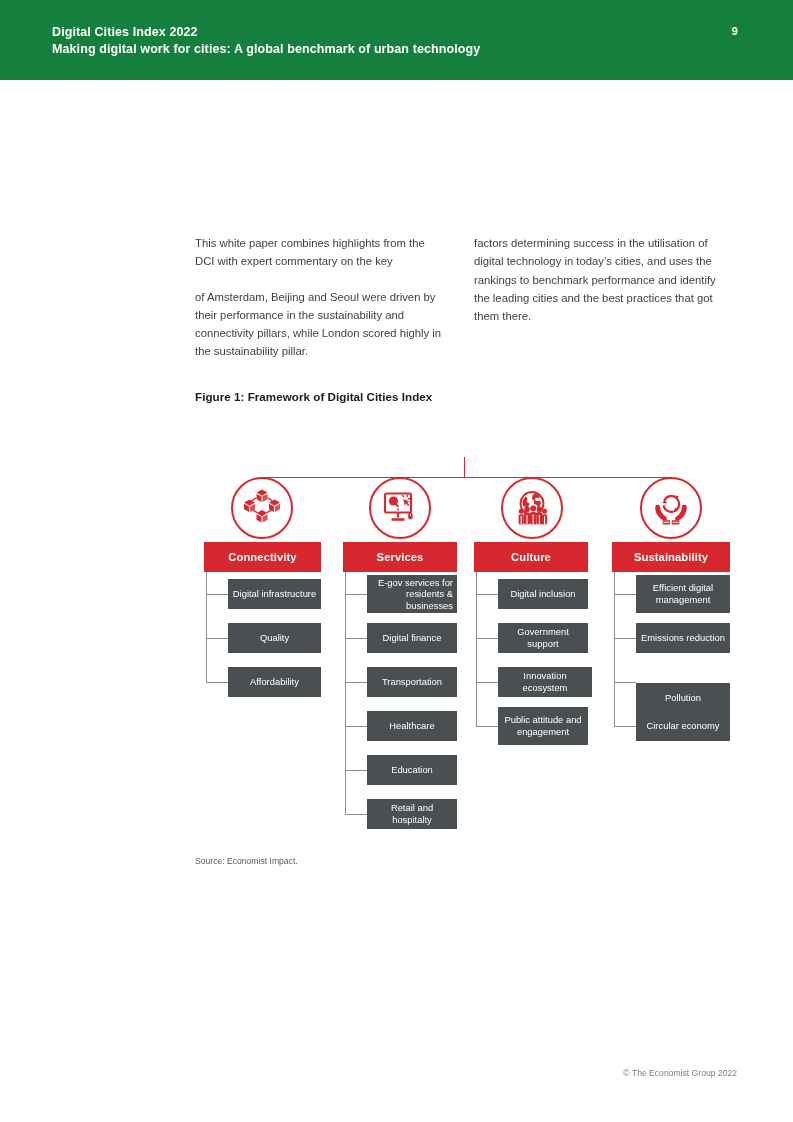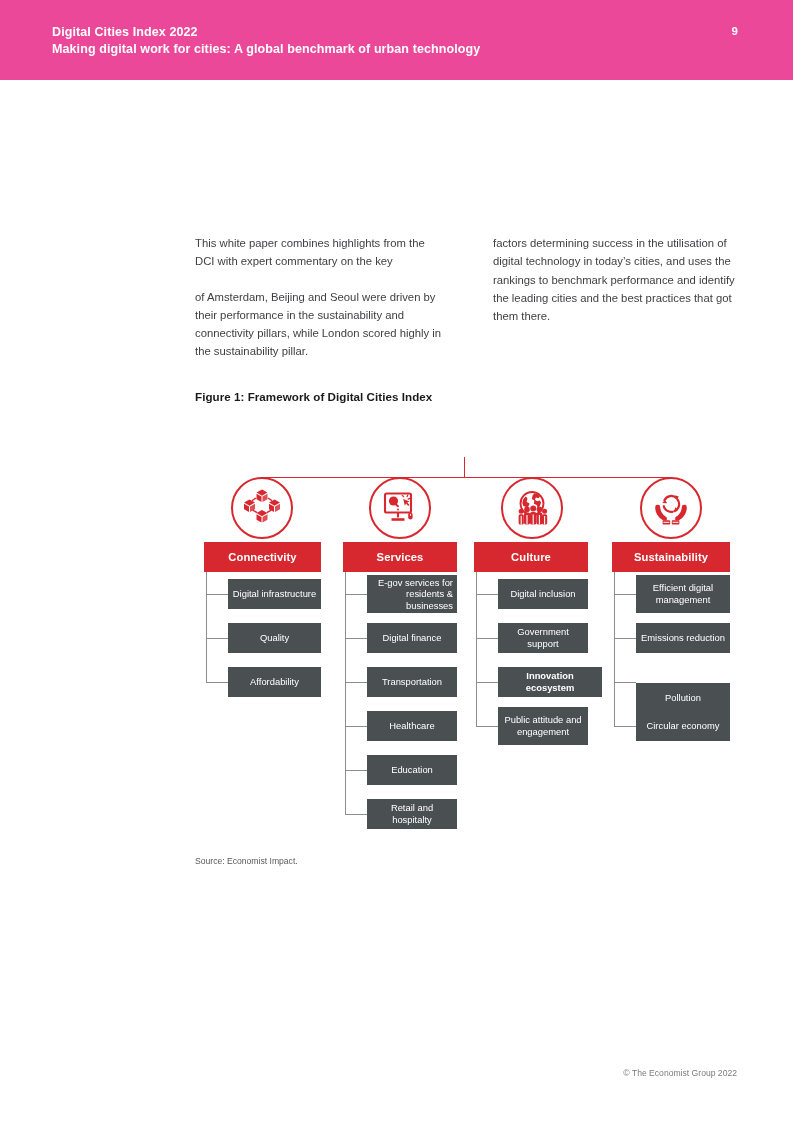--- a/index.html
+++ b/index.html
@@ -4,42 +4,42 @@
 <style>
   html,body{margin:0;padding:0;}
   body{
     width:793px;height:1122px;background:#ffffff;
     font-family:"Liberation Sans", sans-serif;
     color:#3c3c3c;position:relative;overflow:hidden;
   }
   
   .header{
     position:absolute;left:0;top:0;width:793px;height:80px;
-    background:#ec4899;
+    background:#15803d;
   }
   .header-title{
     position:absolute;left:52px;top:24px;width:600px;
     color:#ffffff;font-weight:bold;font-size:12.5px;line-height:17px;
     letter-spacing:0.1px;
   }
   .header-line2{font-size:12.5px;}
   .page-num{
     position:absolute;right:55px;top:25px;
     color:#ffffff;font-weight:bold;font-size:11.5px;
   }
   
   .body-cols{
     position:absolute;left:195px;top:234px;width:545px;
   }
   .col{
     position:absolute;top:0;width:248px;
     font-size:11.3px;line-height:18.3px;color:#3f3f42;
   }
   .col-left{left:0;}
-  .col-right{left:298px;}
+  .col-right{left:279px;}
   .col p{margin:0 0 17px 0;}
   
   .fig-title{
     position:absolute;left:195px;top:390px;
     font-size:11.6px;font-weight:bold;color:#1a1a1a;
     letter-spacing:0.05px;
   }
   .diagram{
     position:absolute;left:0;top:420px;width:793px;height:445px;
   }
@@ -225,21 +225,21 @@
         <path d="M10.2 28 L10.2 36.6 M16 27 L16 36.6 M22.2 26.6 L22.2 36.6 M28.4 27 L28.4 36.6 M33.6 28 L33.6 36.6"></path>
       </g>
       </svg>
     </div>
     <div class="pillar" style="left: 474px; width: 114px;">Culture</div>
     <div class="subcol" style="left: 476px; width: 114px;">
       <div class="sub-item" style="top: 7px; height: 30px; width: 90px;">Digital inclusion</div>
       <div class="stub" style="top: 22px;"></div>
       <div class="sub-item" style="top: 51px; height: 30px; width: 90px;">Government support</div>
       <div class="stub" style="top: 66px;"></div>
-      <div class="sub-item" style="top: 95px; height: 30px; width: 104px; font-weight: bold;">Innovation ecosystem</div>
+      <div class="sub-item" style="top: 95px; height: 30px; width: 94px;">Innovation ecosystem</div>
       <div class="stub" style="top: 110px;"></div>
       <div class="sub-item" style="top: 135px; height: 38px; width: 90px;">Public attitude and engagement</div>
       <div class="stub" style="top: 154px;"></div>
       <div class="spine" style="height: 154px;"></div>
     </div>
     <div class="c-red v-drop" style="left: 670px;"></div>
     <div class="icon-circle" style="left: 640px;">
       <svg width="42" height="40" viewBox="0 0 42 40">
       <g fill="none" stroke="#d8282f" stroke-width="2.2" stroke-linecap="round">
         <path d="M14.4 12.2 a7.6 7.6 0 0 1 12.2-2.0"></path>

